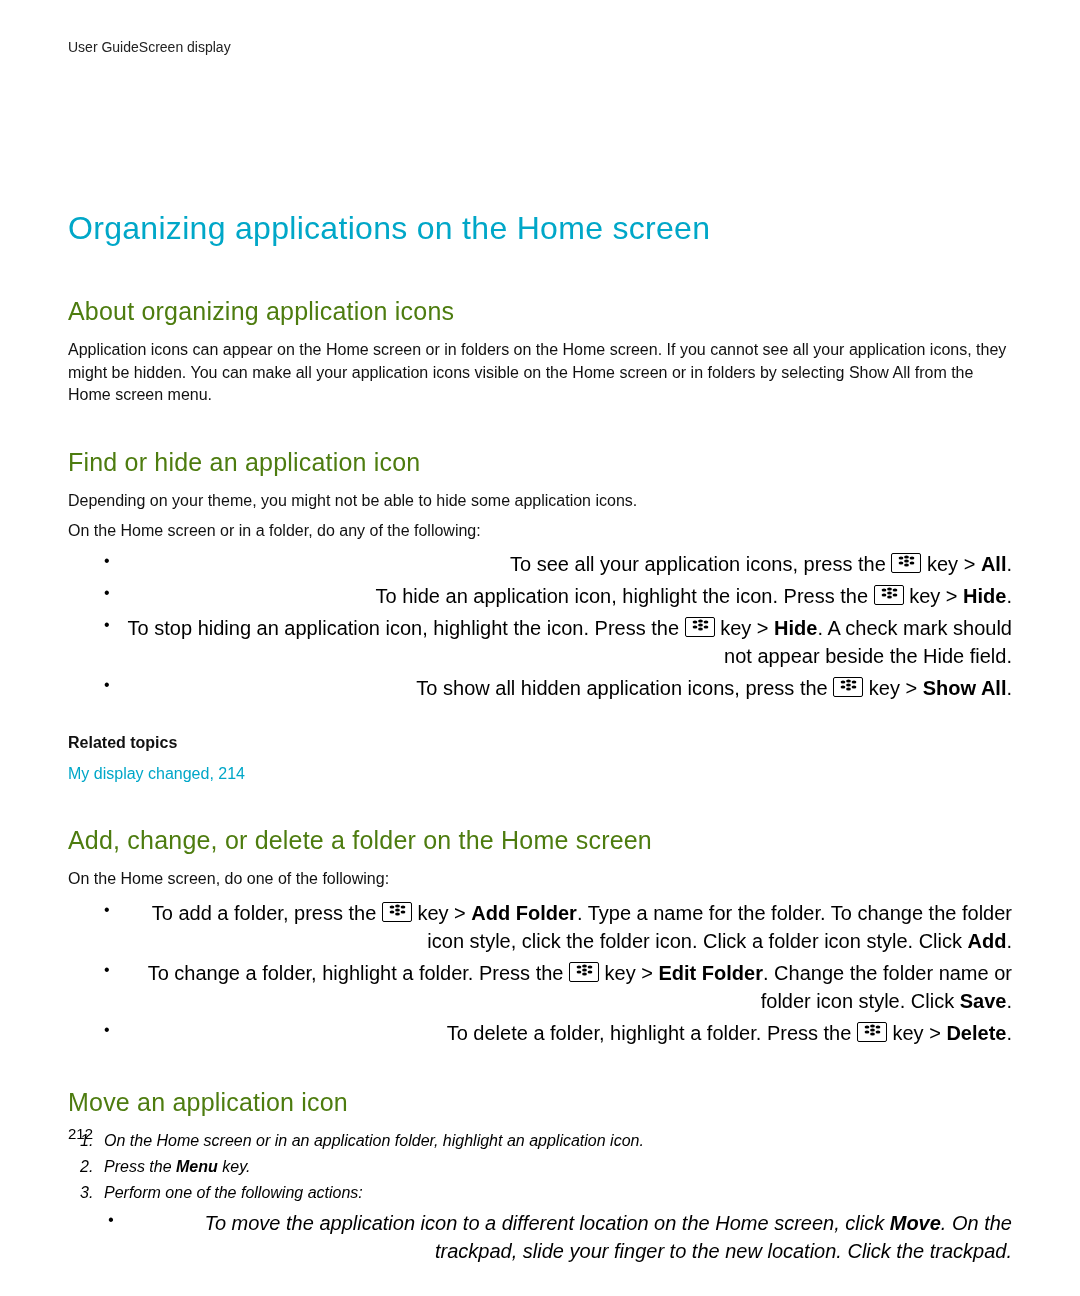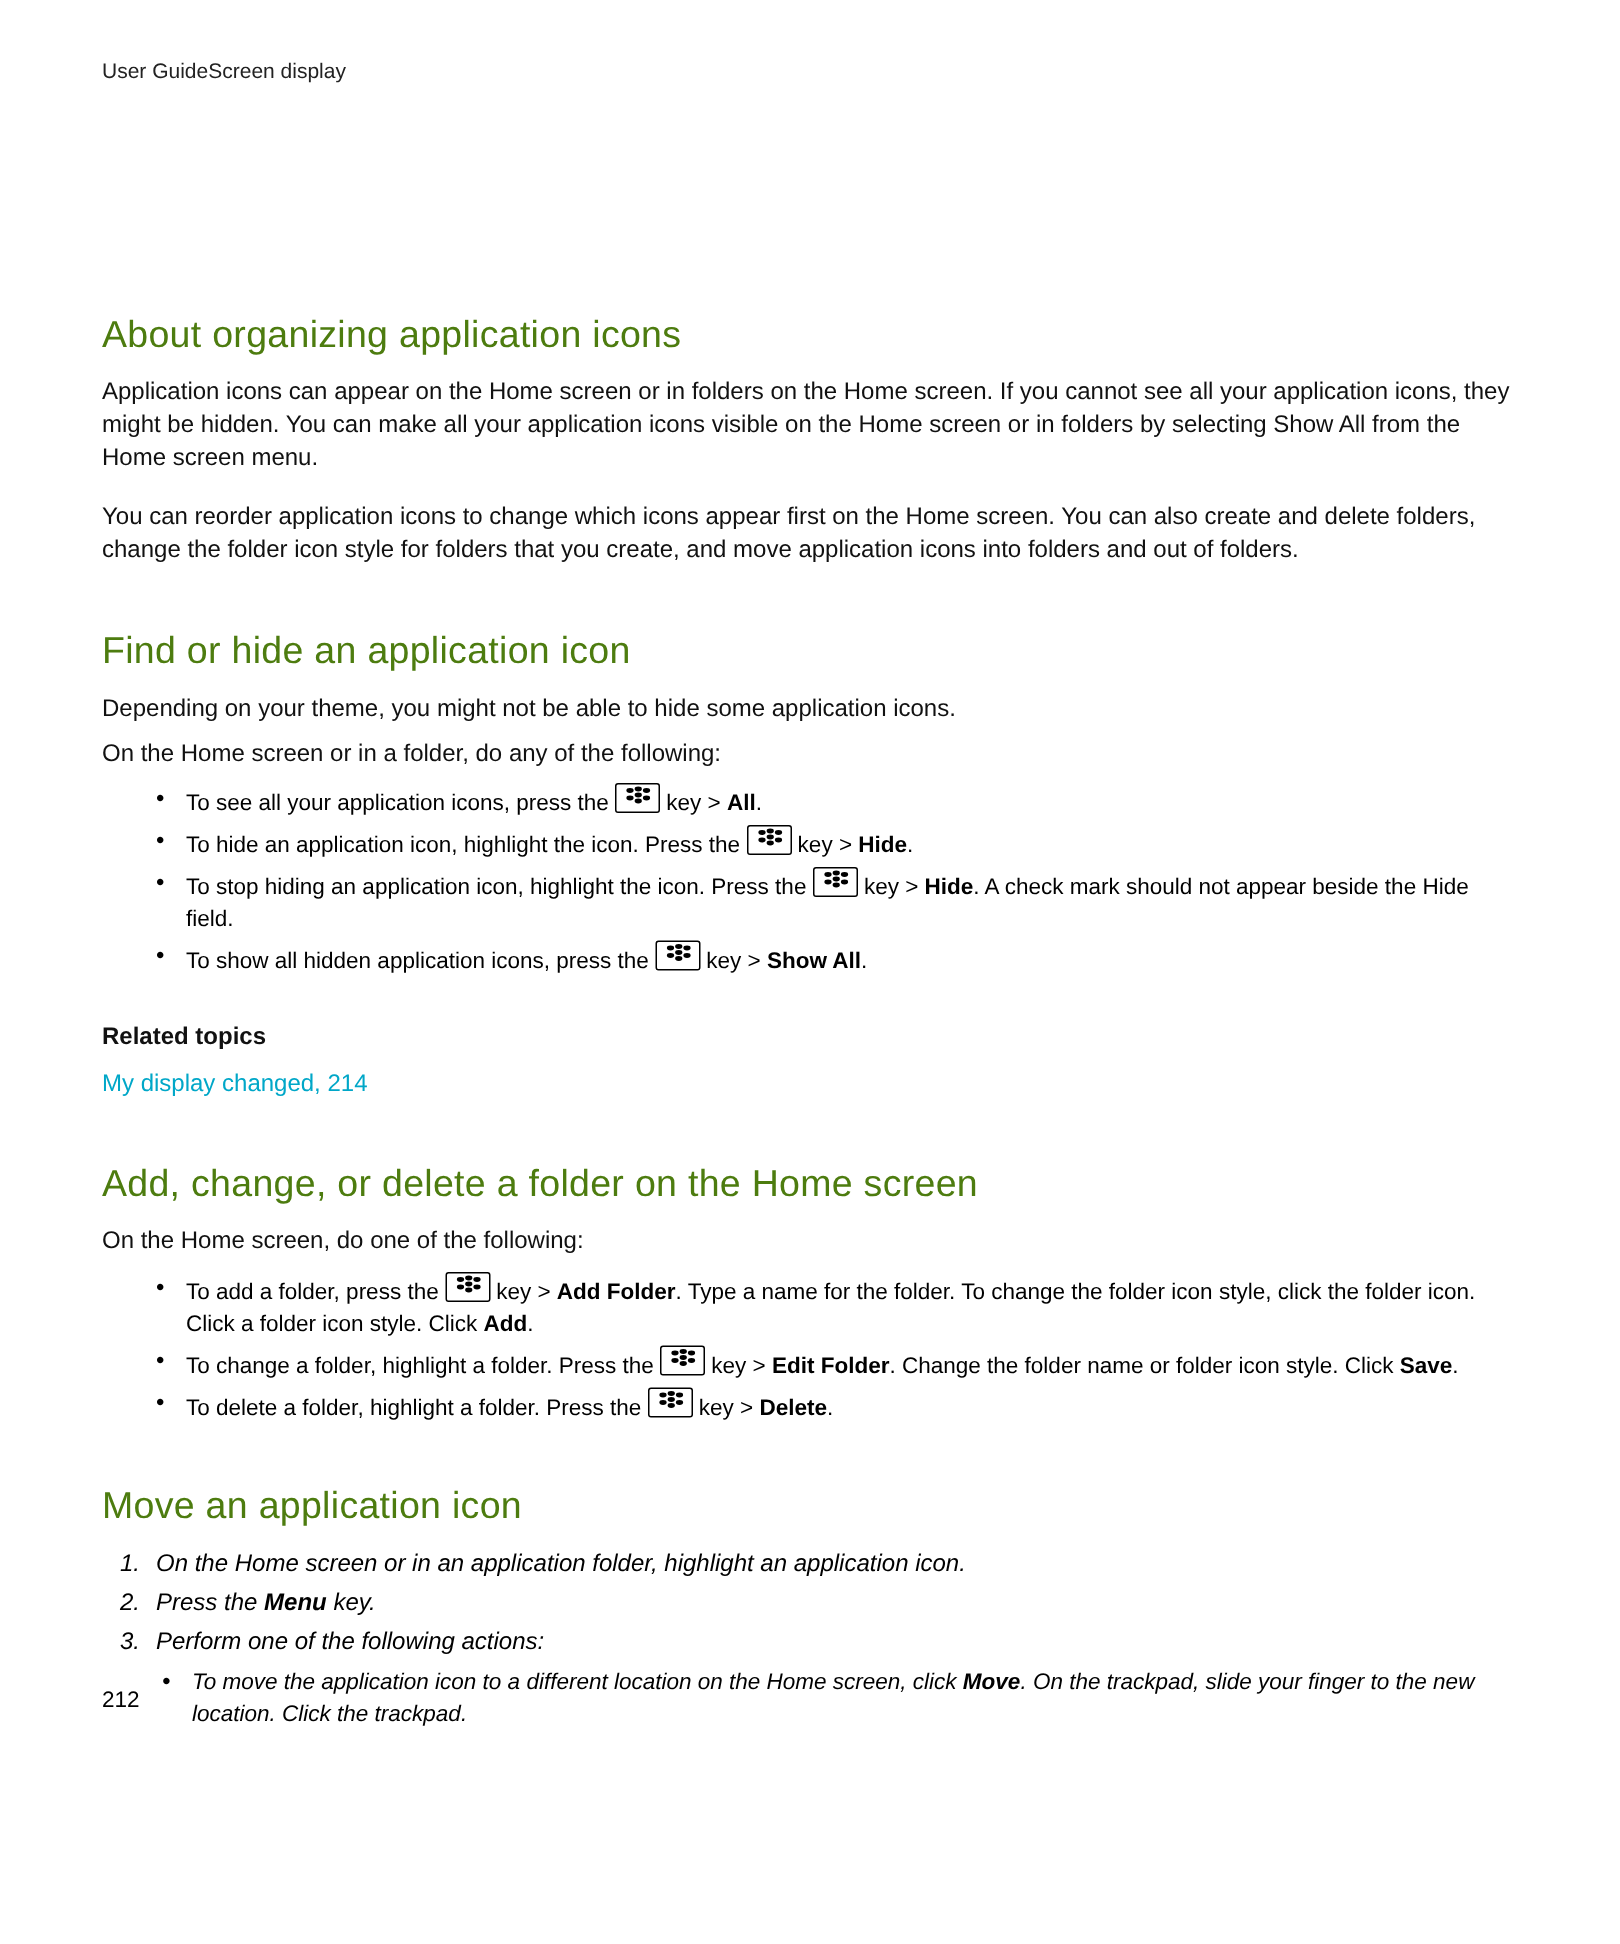--- a/index.html
+++ b/index.html
@@ -46,21 +46,22 @@
   }
   .lead { margin-bottom: 16px; }
   ul.bullets {
     list-style: none;
     padding-left: 56px;
     margin: 4px 0 8px 0;
   }
   ul.bullets > li {
     position: relative;
     margin: 4px 0;
-    font-size: 15px;
+    font-size: 20px;
+    text-align: right;
   }
   ul.bullets > li::before {
     content: "•";
     position: absolute;
     left: -20px;
     top: 0;
     font-size: 16px;
   }
   ol.numbered {
     list-style: none;
@@ -116,24 +117,24 @@
 </head>
 <body>
 
 <div class="page">
 
   <div class="header-row">
     <span>User Guide</span>
     <span>Screen display</span>
   </div>
 
+  <h1>Organizing applications on the Home screen</h1>
 
   <h2 class="first">About organizing application icons</h2>
   <p class="lead">Application icons can appear on the Home screen or in folders on the Home screen. If you cannot see all your application icons, they might be hidden. You can make all your application icons visible on the Home screen or in folders by selecting Show All from the Home screen menu.</p>
-  <p>You can reorder application icons to change which icons appear first on the Home screen. You can also create and delete folders, change the folder icon style for folders that you create, and move application icons into folders and out of folders.</p>
 
   <h2>Find or hide an application icon</h2>
   <p>Depending on your theme, you might not be able to hide some application icons.</p>
   <p>On the Home screen or in a folder, do any of the following:</p>
   <ul class="bullets">
     <li>
       <span>To see all your application icons, press the </span><span class="keycap"><svg xmlns="http://www.w3.org/2000/svg" width="18" height="14" viewBox="0 0 18 14" style="display: block;">
   <g fill="#000">
     <ellipse cx="4" cy="4" rx="2.4" ry="1.6"></ellipse>
     <ellipse cx="4" cy="9" rx="2.4" ry="1.6"></ellipse>

